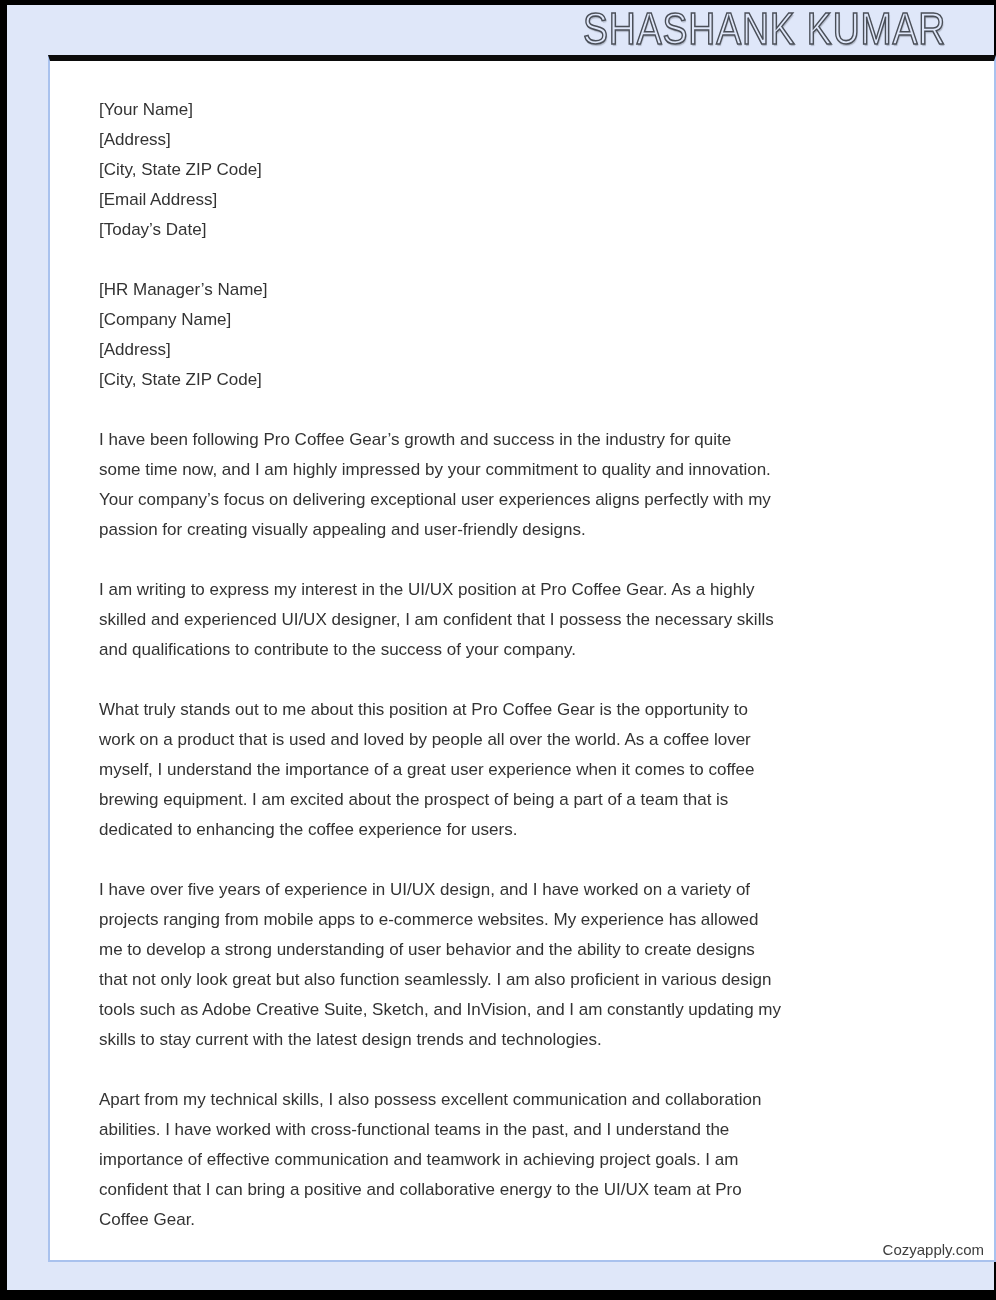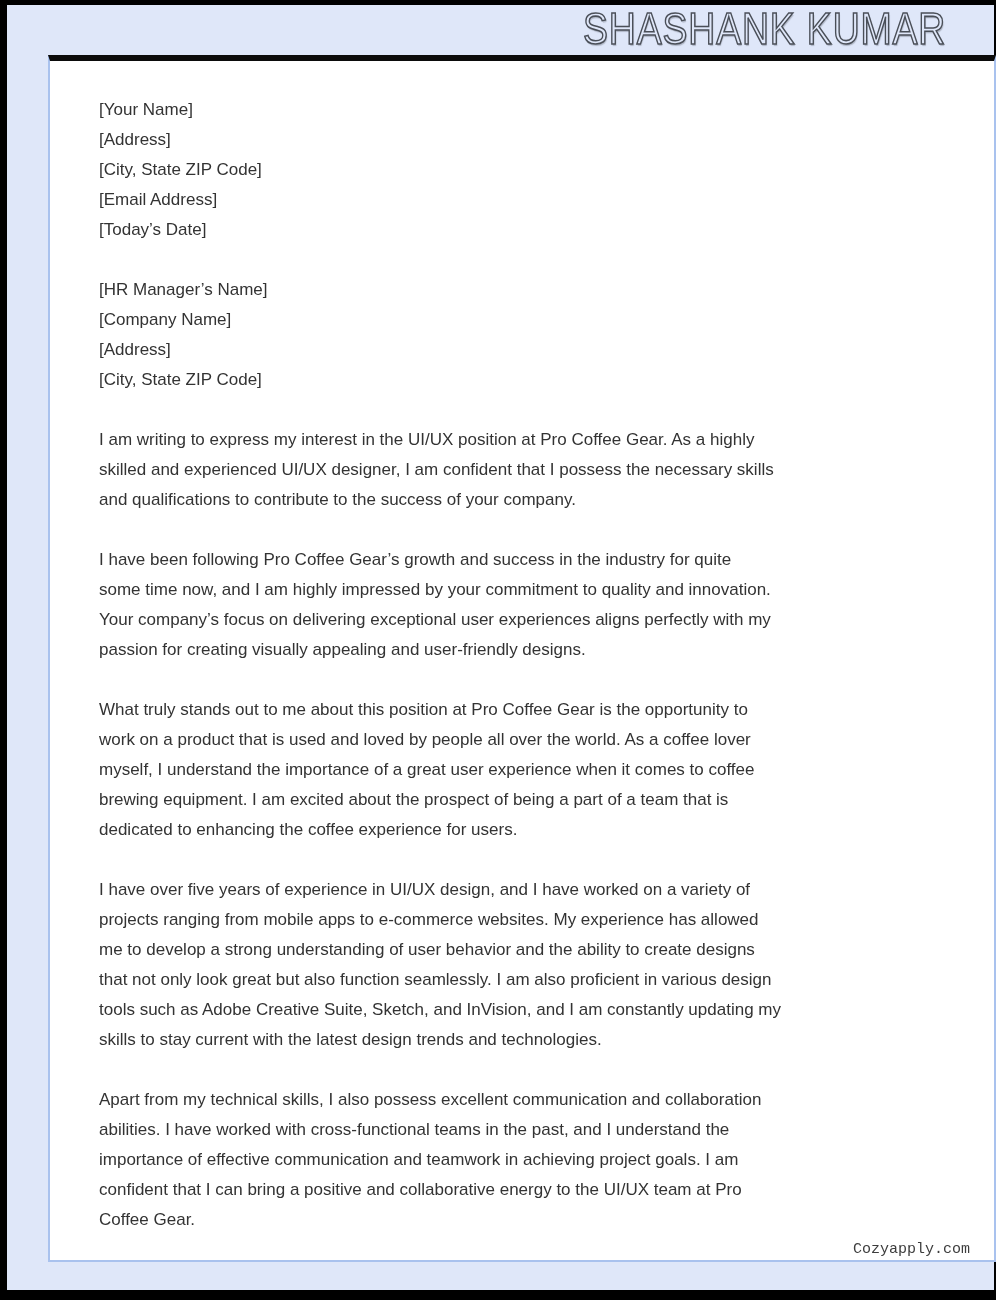--- a/index.html
+++ b/index.html
@@ -55,26 +55,26 @@
     font-size: 17px;
     line-height: 30px;
   }
   .text-block {
     white-space: pre-line;
     margin: 0 0 30px 0;
   }
   .text-block:last-child { margin-bottom: 12px; }
   .watermark {
     position: absolute;
-    right: 24px;
+    right: 10px;
     bottom: 1px;
     font-size: 15px;
     line-height: 18px;
     color: #3d3d3d;
-    font-family: Liberation Mono, monospace;
+    font-family: Liberation Sans, sans-serif;
     z-index: 5;
   }
 </style>
 </head>
 <body>
 
 <div class="canvas-bg"></div>
 
 <div class="header-name">SHASHANK KUMAR</div>
 
@@ -82,27 +82,27 @@
   <div class="letter-content">
     <div class="text-block">[Your Name]
 [Address]
 [City, State ZIP Code]
 [Email Address]
 [Today’s Date]</div>
     <div class="text-block">[HR Manager’s Name]
 [Company Name]
 [Address]
 [City, State ZIP Code]</div>
-    <div class="text-block">I am writing to express my interest in the UI/UX position at Pro Coffee Gear. As a highly
-skilled and experienced UI/UX designer, I am confident that I possess the necessary skills
-and qualifications to contribute to the success of your company.</div>
     <div class="text-block">I have been following Pro Coffee Gear’s growth and success in the industry for quite
 some time now, and I am highly impressed by your commitment to quality and innovation.
 Your company’s focus on delivering exceptional user experiences aligns perfectly with my
 passion for creating visually appealing and user-friendly designs.</div>
+    <div class="text-block">I am writing to express my interest in the UI/UX position at Pro Coffee Gear. As a highly
+skilled and experienced UI/UX designer, I am confident that I possess the necessary skills
+and qualifications to contribute to the success of your company.</div>
     <div class="text-block">What truly stands out to me about this position at Pro Coffee Gear is the opportunity to
 work on a product that is used and loved by people all over the world. As a coffee lover
 myself, I understand the importance of a great user experience when it comes to coffee
 brewing equipment. I am excited about the prospect of being a part of a team that is
 dedicated to enhancing the coffee experience for users.</div>
     <div class="text-block">I have over five years of experience in UI/UX design, and I have worked on a variety of
 projects ranging from mobile apps to e-commerce websites. My experience has allowed
 me to develop a strong understanding of user behavior and the ability to create designs
 that not only look great but also function seamlessly. I am also proficient in various design
 tools such as Adobe Creative Suite, Sketch, and InVision, and I am constantly updating my

